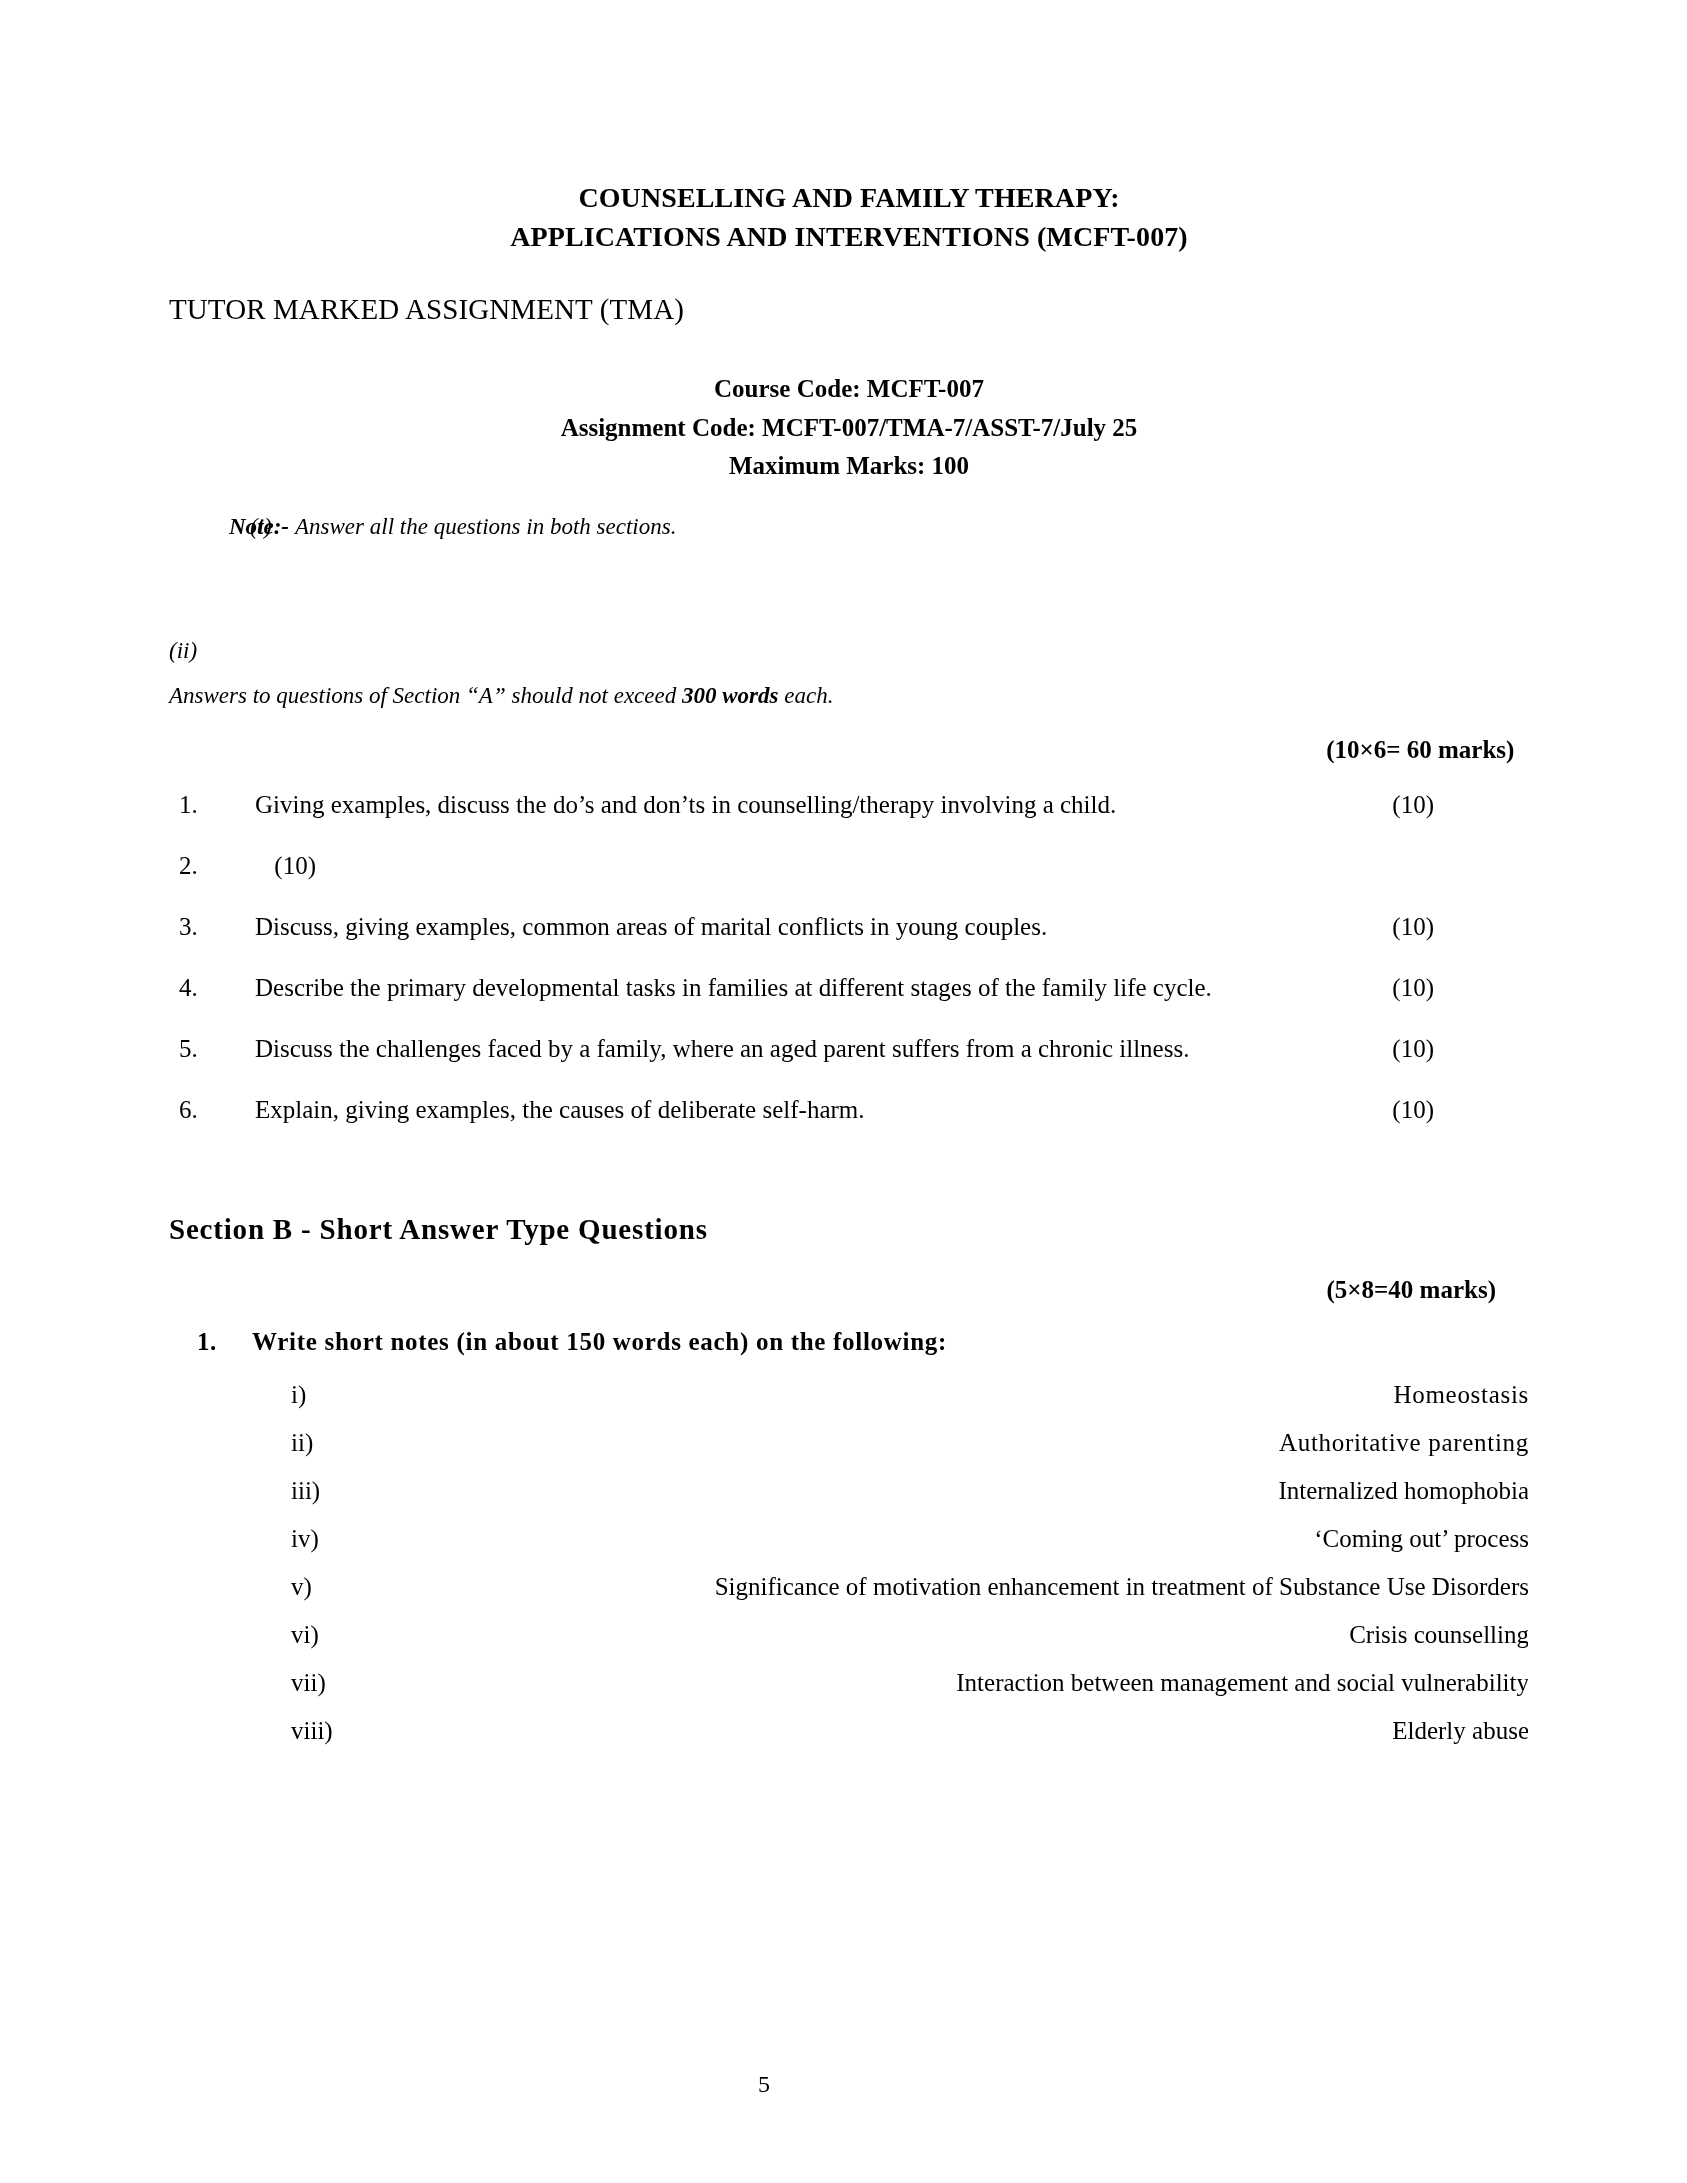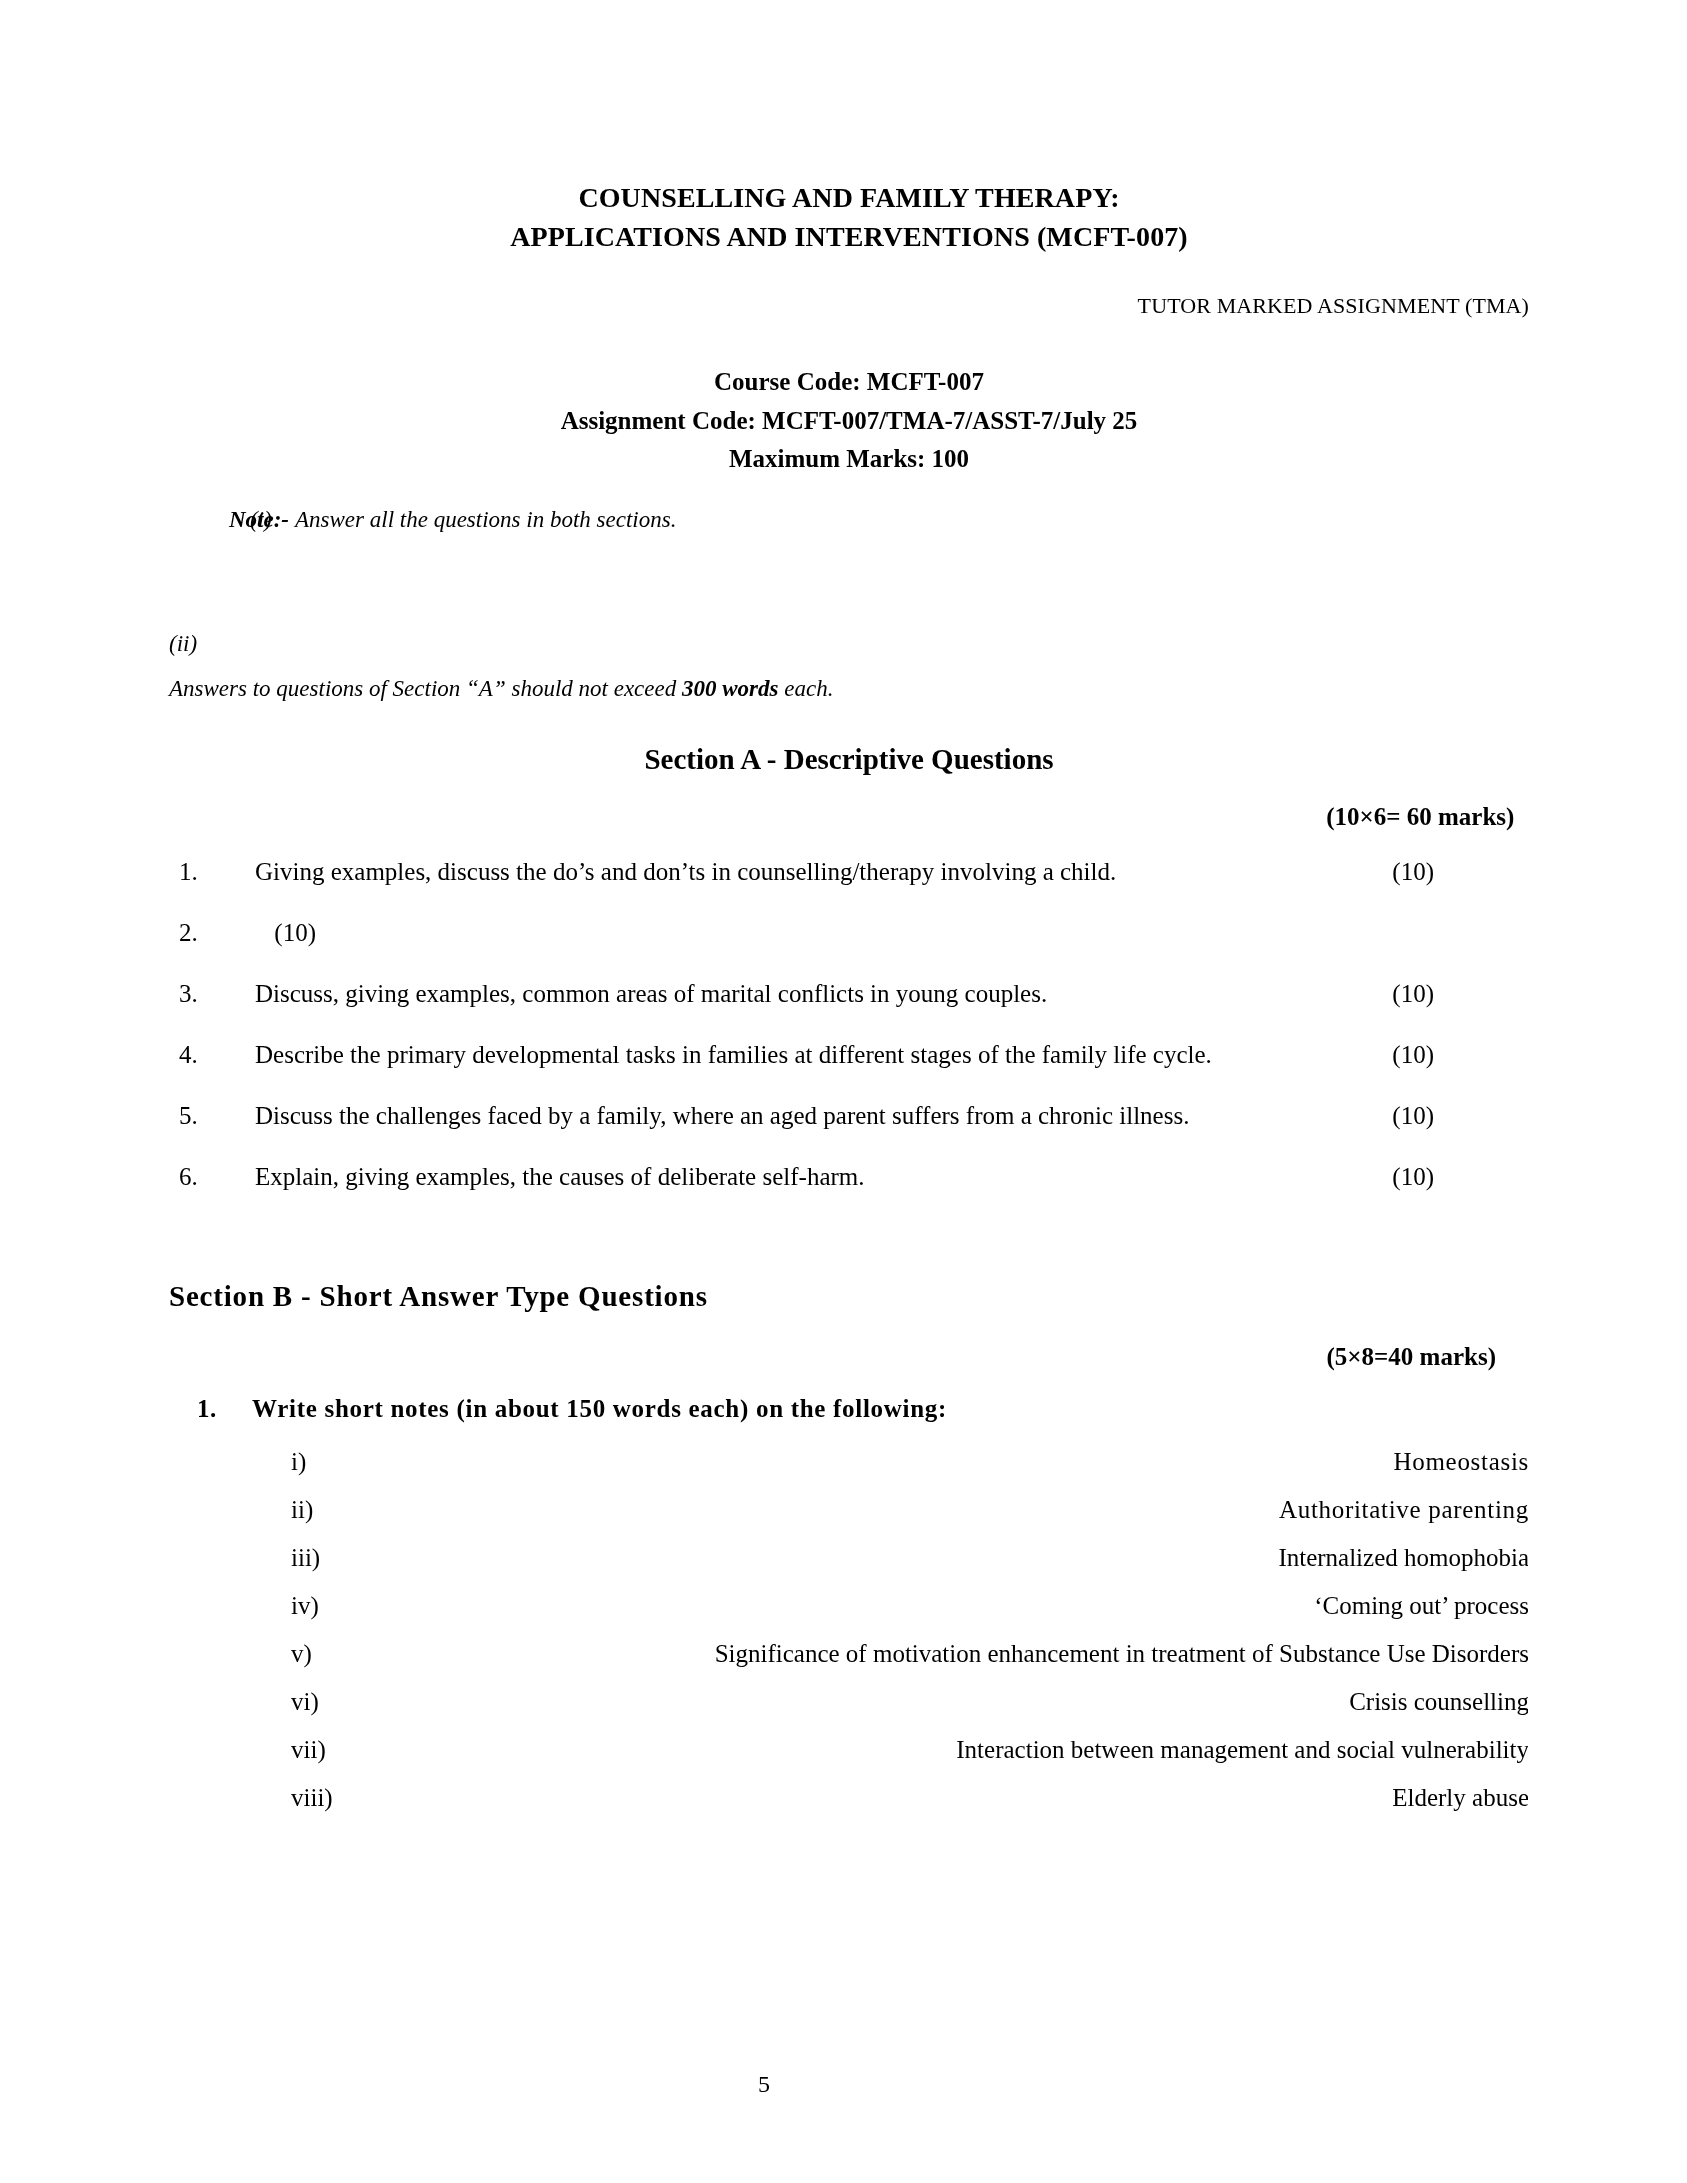--- a/index.html
+++ b/index.html
@@ -30,22 +30,22 @@
     text-align: center;
     font-weight: bold;
     font-size: 28px;
     line-height: 1.33;
     letter-spacing: 0.1px;
   }
   .title-line2 {
     margin-top: 1.3px;
   }
   .subtitle {
-    text-align: right;
-    font-size: 22px;
+    text-align: left;
+    font-size: 29px;
     margin-top: 38px;
     letter-spacing: 0.1px;
     font-family: Liberation Serif, serif;
   }
   .code-block {
     text-align: center;
     font-weight: bold;
     font-size: 25px;
     margin-top: 44px;
     line-height: 1.55;
@@ -214,21 +214,20 @@
         <div class="note-num">(i)</div>
         <div class="note-text">Answer all the questions in both sections.</div>
       </div>
       <div class="note-row second">
         <div class="note-label"></div>
         <div class="note-num">(ii)</div>
         <div class="note-text"><span>Answers to questions of Section “A” should not exceed </span><b>300 words</b><span> each.</span></div>
       </div>
     </div>
 
-    <div class="section-heading">Section A - Descriptive Questions</div>
     <div class="marks-right">(10×6= 60 marks)</div>
 
     <div class="qlist">
       <div class="qrow">
         <div class="qnum">1.</div>
         <div class="qtext">Giving examples, discuss the do’s and don’ts in counselling/therapy involving a child.</div>
         <div class="qmark">(10)</div>
       </div>
       <div class="qrow">
         <div class="qnum">2.</div>

